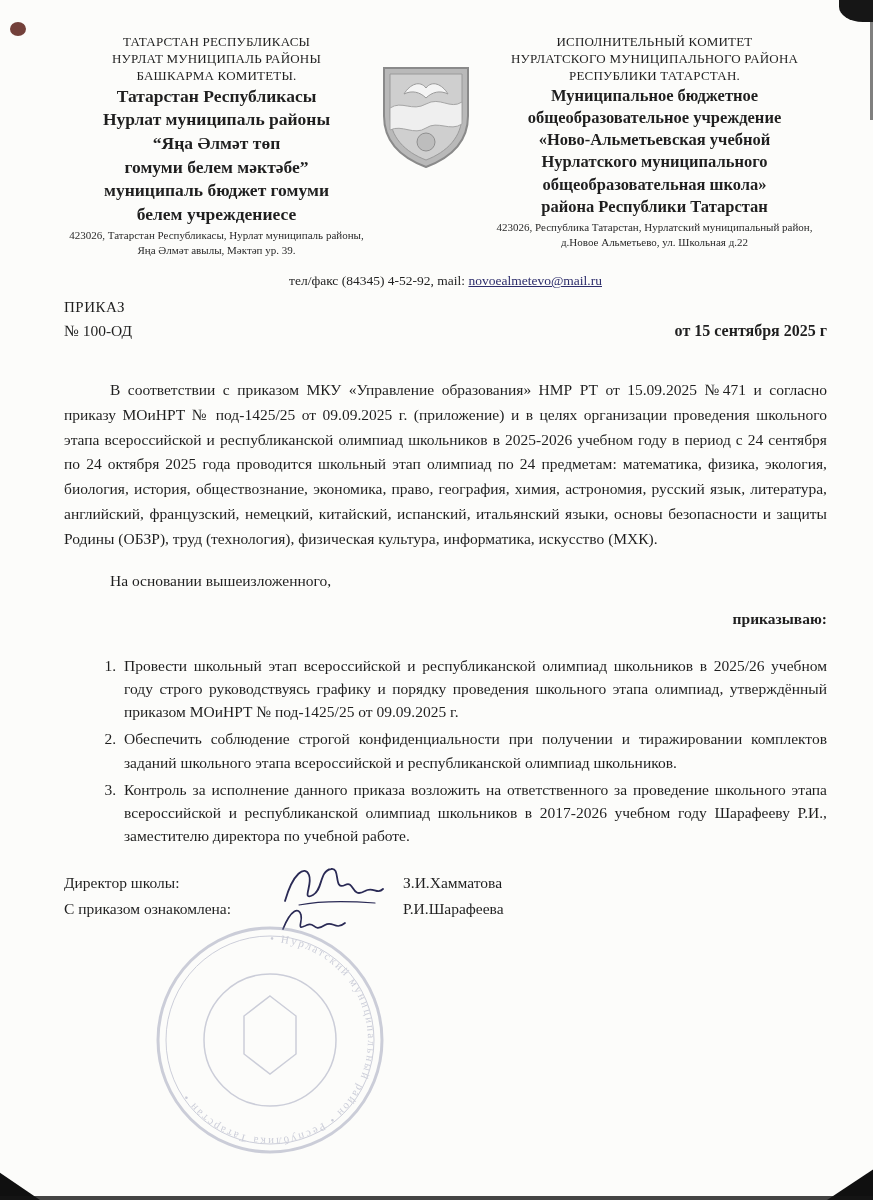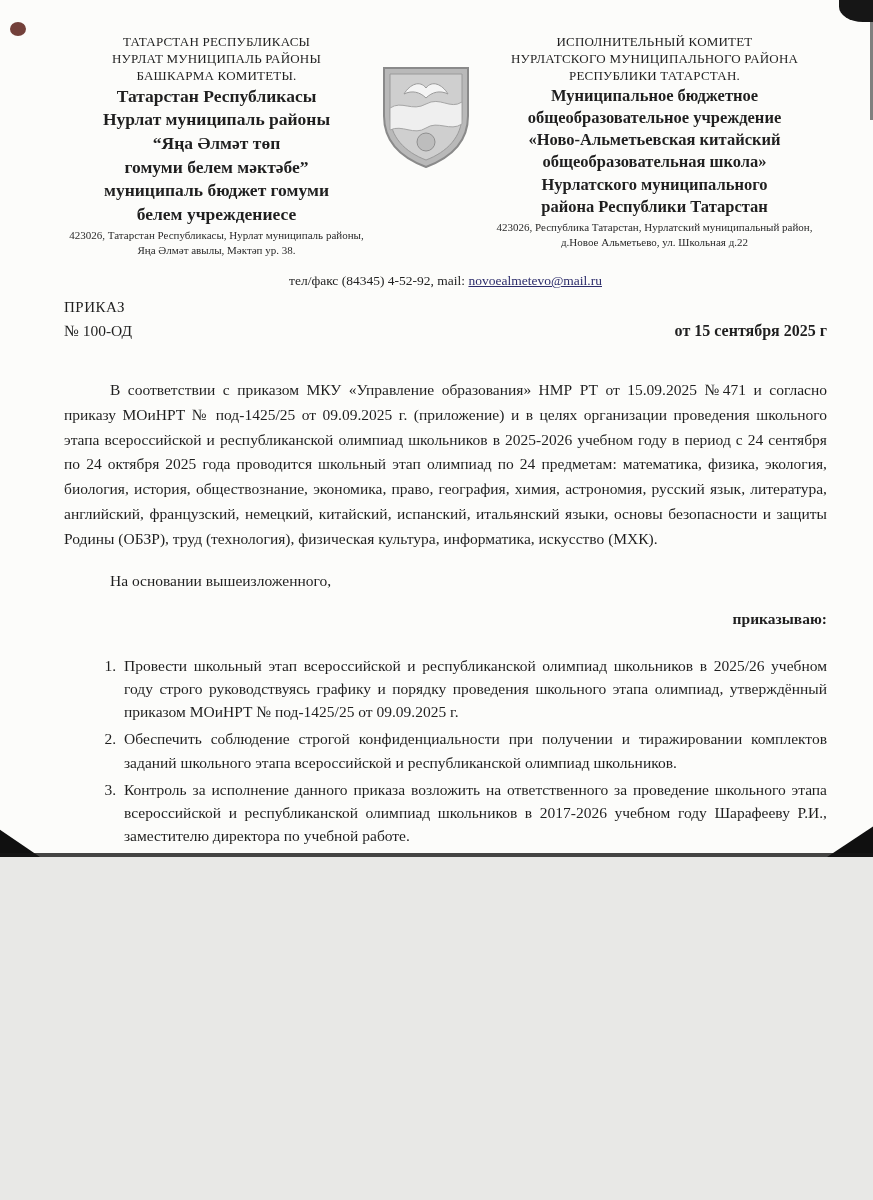--- a/index.html
+++ b/index.html
@@ -3,21 +3,21 @@
 <meta charset="utf-8">
 <style>
   html,body{margin:0;padding:0;}
   body{
     background:#e8e8e6;
     font-family:"Liberation Serif","DejaVu Serif",serif;
     color:#1f1f1f;
   }
   .page{
     position:relative;
-    width:873px;height:857px;
+    width:873px;height:1200px;
     margin:0 auto;
     background:#fcfcfa;
     overflow:hidden;
   }
   .page-inner{
     position:relative;
     padding:34px 46px 0 64px;
   }
 
   
@@ -111,42 +111,42 @@
       <div class="org-col org-left">
         <div class="org-top-line">ТАТАРСТАН  РЕСПУБЛИКАСЫ</div>
         <div class="org-top-line">НУРЛАТ МУНИЦИПАЛЬ РАЙОНЫ</div>
         <div class="org-top-line">БАШКАРМА КОМИТЕТЫ.</div>
         <div class="org-bold-left">Татарстан Республикасы</div>
         <div class="org-bold-left">Нурлат муниципаль районы</div>
         <div class="org-bold-left">“Яңа Әлмәт төп</div>
         <div class="org-bold-left">гомуми белем мәктәбе”</div>
         <div class="org-bold-left">муниципаль бюджет гомуми</div>
         <div class="org-bold-left">белем учреждениесе</div>
-        <div class="org-address">423026, Татарстан Республикасы,  Нурлат муниципаль районы,  Яңа Әлмәт авылы, Мәктәп  ур. 38.</div>
+        <div class="org-address">423026, Татарстан Республикасы,  Нурлат муниципаль районы,  Яңа Әлмәт авылы, Мәктәп  ур. 39.</div>
       </div>
 
       <div class="emblem-wrap">
         <svg width="96" height="106" viewBox="0 0 96 106">
           <path d="M6 4 H90 V52 C90 78 72 94 48 103 C24 94 6 78 6 52 Z" fill="#b9b9b9" stroke="#8a8a8a" stroke-width="2"></path>
           <path d="M12 10 H84 V51 C84 73 69 88 48 96 C27 88 12 73 12 51 Z" fill="#cfcfcf" stroke="#9a9a9a" stroke-width="1"></path>
           <path d="M12 44 C24 36 34 48 48 40 C62 32 72 46 84 38 V60 C72 68 60 56 48 64 C36 72 24 60 12 66 Z" fill="#efefef" stroke="#a5a5a5" stroke-width="1"></path>
           <path d="M26 30 C32 20 42 16 48 24 C54 16 64 20 70 30 C62 26 54 28 48 34 C42 28 34 26 26 30 Z" fill="#f4f4f4" stroke="#9a9a9a" stroke-width="1"></path>
           <circle cx="48" cy="78" r="9" fill="#bdbdbd" stroke="#8f8f8f"></circle>
         </svg>
       </div>
 
       <div class="org-col org-right">
         <div class="org-top-line">ИСПОЛНИТЕЛЬНЫЙ КОМИТЕТ</div>
         <div class="org-top-line">НУРЛАТСКОГО МУНИЦИПАЛЬНОГО РАЙОНА</div>
         <div class="org-top-line">РЕСПУБЛИКИ  ТАТАРСТАН.</div>
         <div class="org-bold-right">Муниципальное бюджетное</div>
         <div class="org-bold-right">общеобразовательное учреждение</div>
-        <div class="org-bold-right">«Ново-Альметьевская китайский</div>
+        <div class="org-bold-right">«Ново-Альметьевская учебной</div>
+        <div class="org-bold-right">Нурлатского муниципального</div>
         <div class="org-bold-right">общеобразовательная школа»</div>
-        <div class="org-bold-right">Нурлатского муниципального</div>
         <div class="org-bold-right">района Республики Татарстан</div>
         <div class="org-address">423026, Республика Татарстан, Нурлатский муниципальный район, д.Новое Альметьево, ул. Школьная д.22</div>
       </div>
     </div>
 
     <div class="contacts">
       <span>тел/факс (84345) 4-52-92,   mail:  </span>
       <a class="email-link">novoealmetevo@mail.ru</a>
     </div>
 

